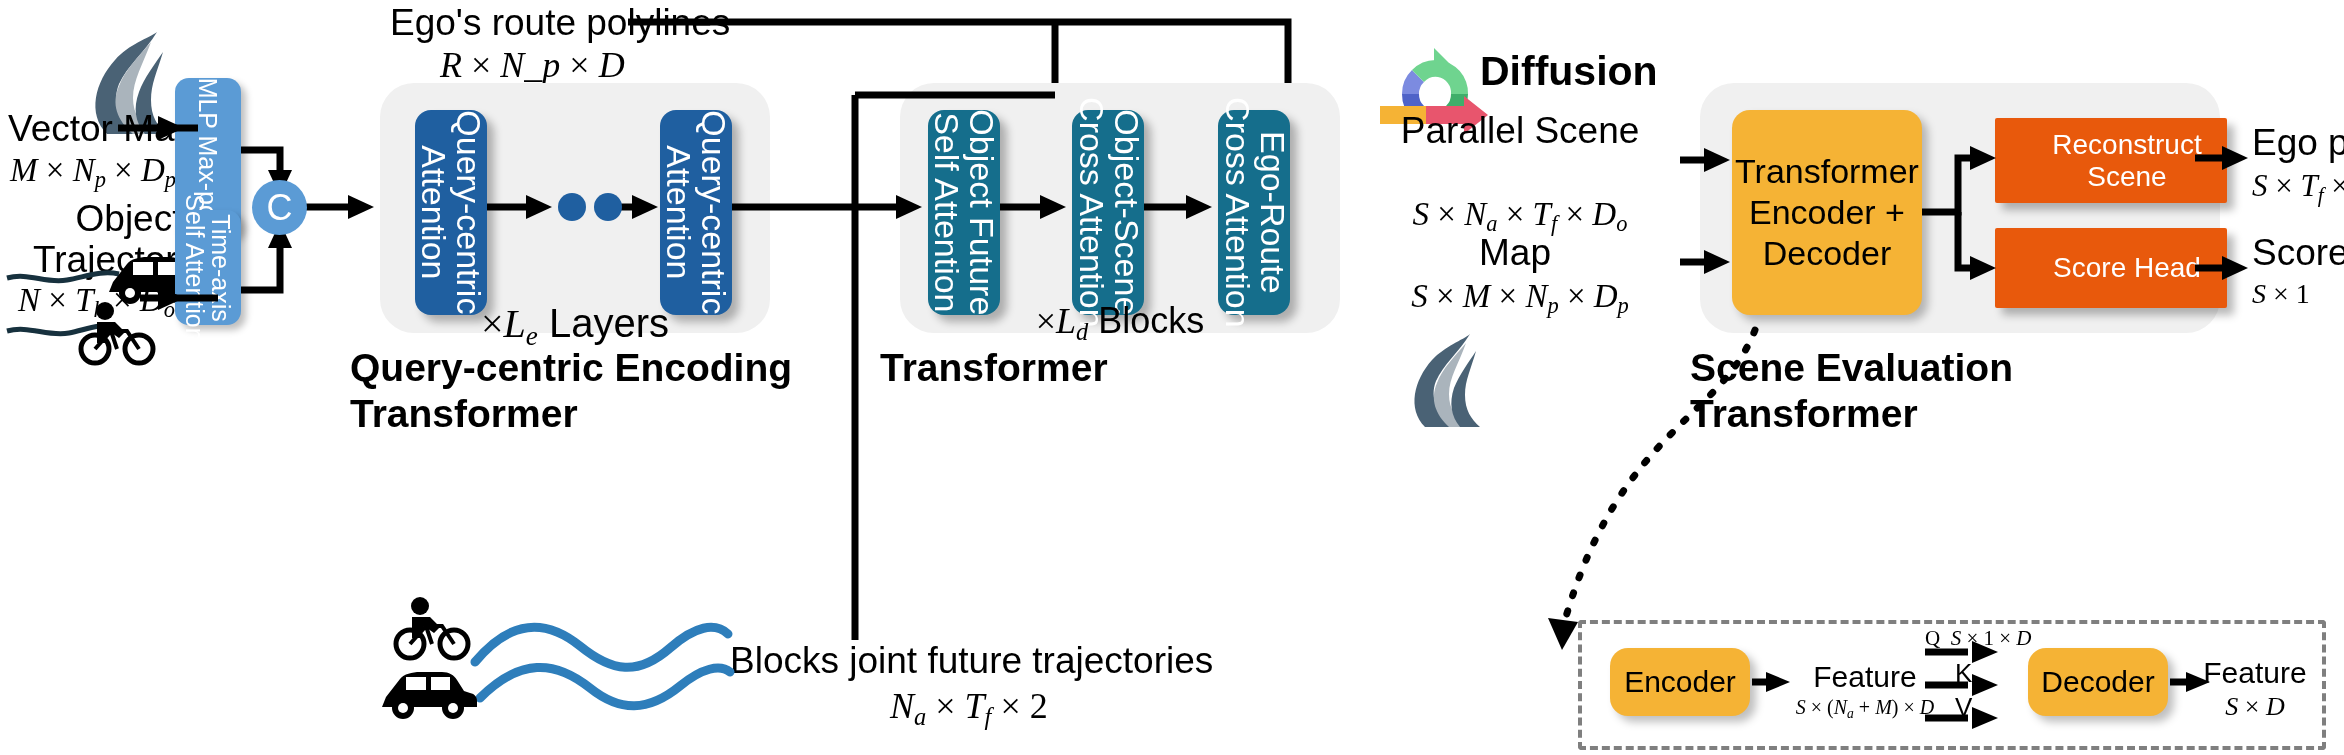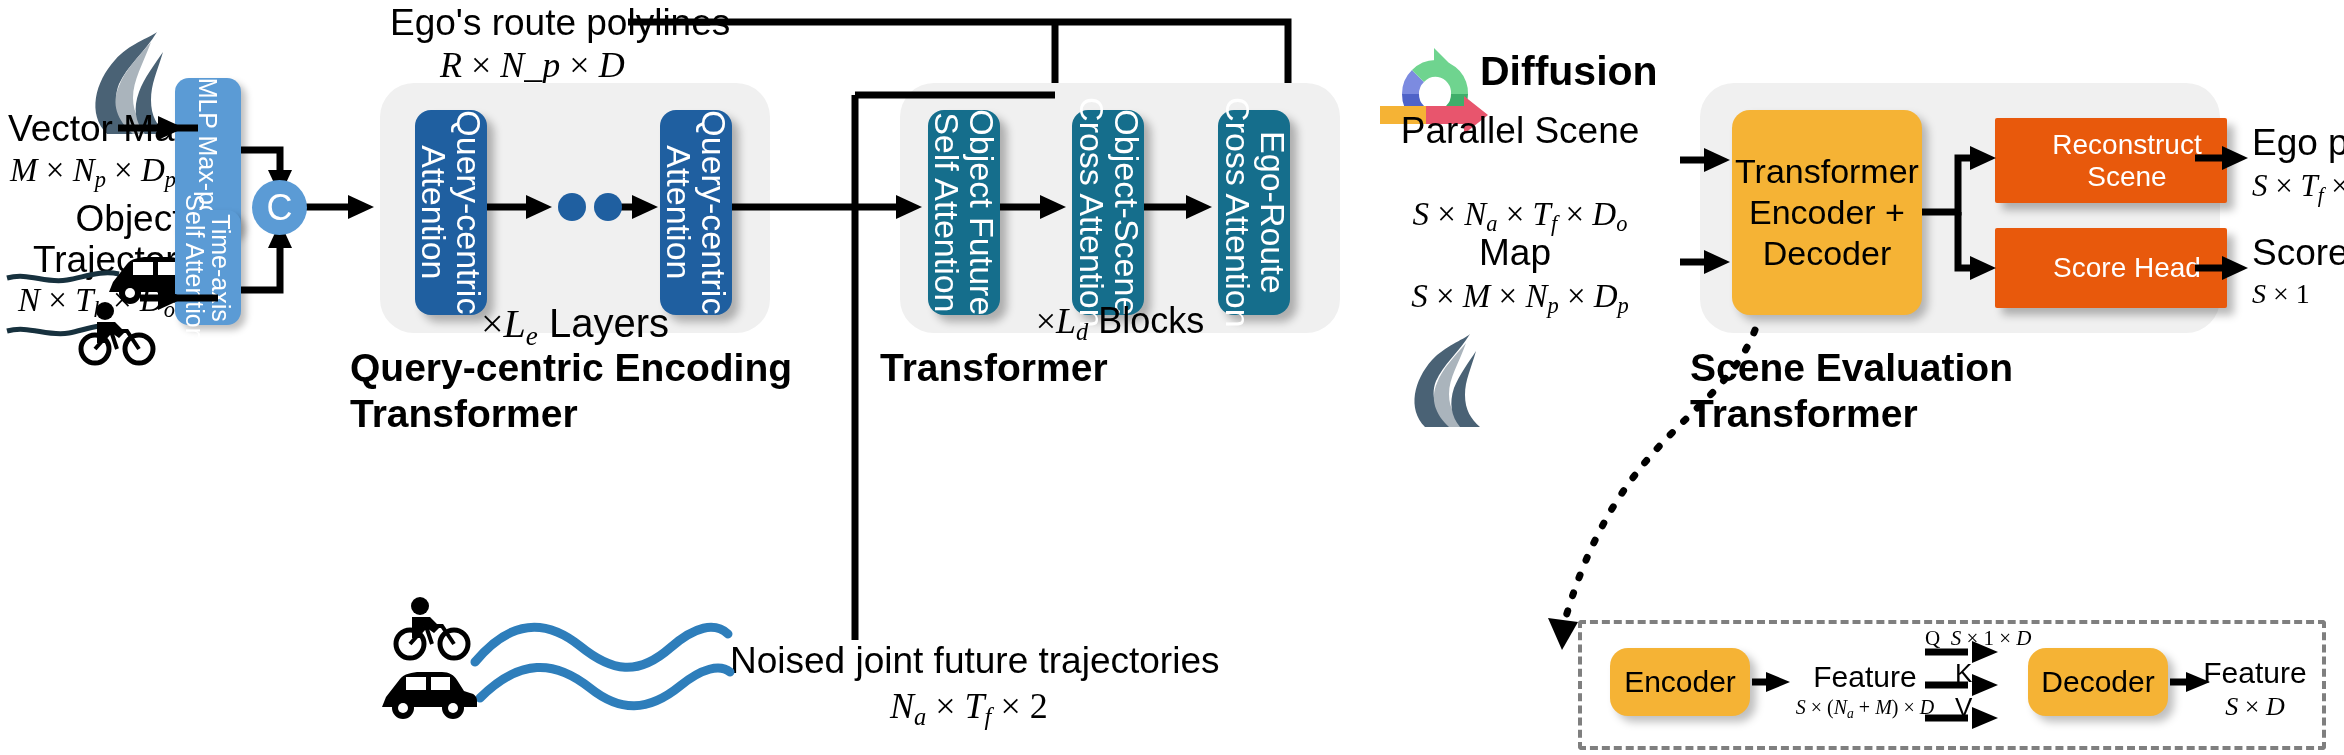--- a/index.html
+++ b/index.html
@@ -211,21 +211,21 @@
 
 <div class="abs ctr" style="left:900px;top:300px;width:440px;font-size:36px;">
   <span class="math"><span class="plain">×</span><span>L</span><span class="sub">d</span></span><span class="plain"> Blocks</span>
 </div>
 
 <div class="abs cap-bold" style="left:880px;top:345px;width:480px;">
   <div>Transformer</div>
 </div>
 
 <div class="abs lbl" style="left:730px;top:640px;">
-  <span>Noised joint future trajectories</span>
+  <span>Blocks joint future trajectories</span>
 </div>
 <div class="abs math" style="left:890px;top:685px;font-size:36px;">
   N<span class="sub">a</span> <span class="plain">×</span> T<span class="sub">f</span> <span class="plain">×</span> <span class="plain">2</span>
 </div>
 
 <svg class="abs" style="left:370px;top:600px;width:360px;height:120px;">
   <path d="M105,62 C140,20 175,18 210,46 C242,72 268,76 300,48 C325,26 345,22 358,34" stroke="#2E7EBB" stroke-width="9" fill="none" stroke-linecap="round"></path>
   <path d="M110,98 C150,58 185,60 220,88 C250,112 278,112 310,86 C332,68 350,64 360,72" stroke="#2E7EBB" stroke-width="9" fill="none" stroke-linecap="round"></path>
 </svg>
 

